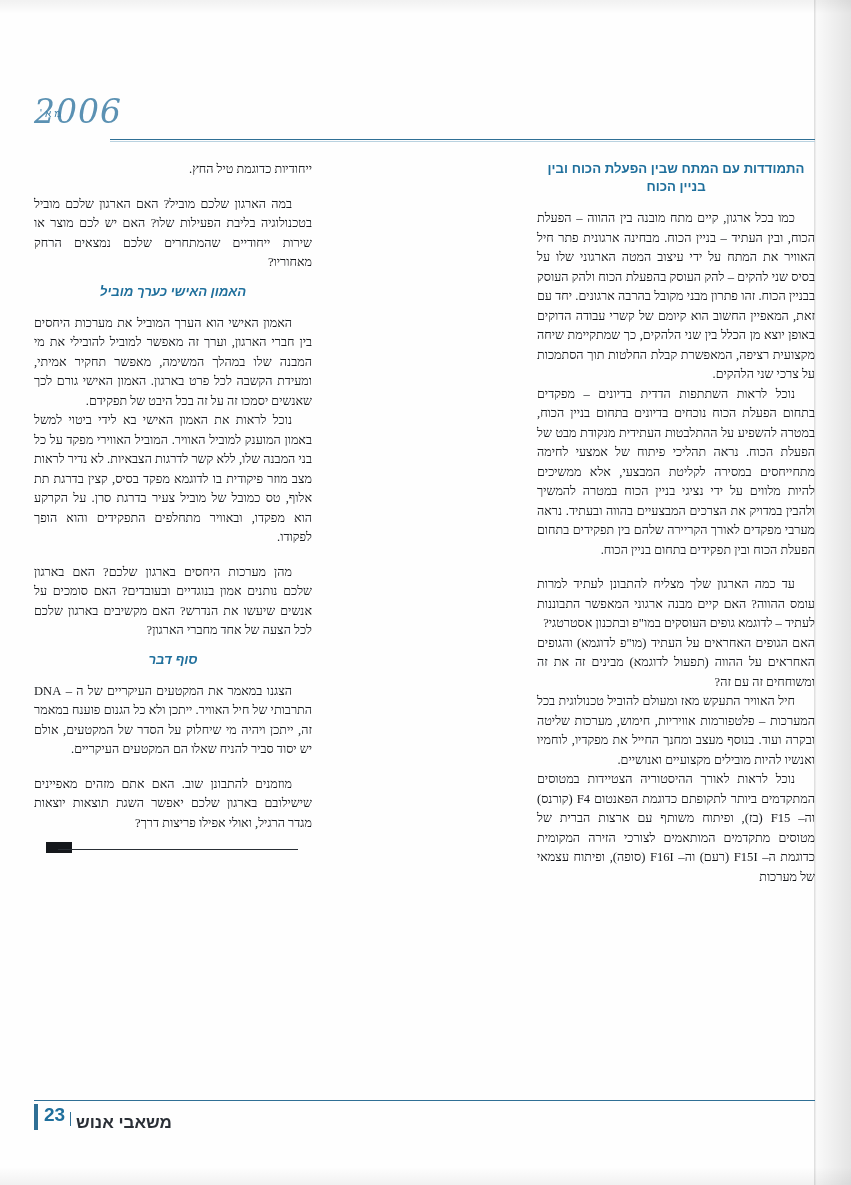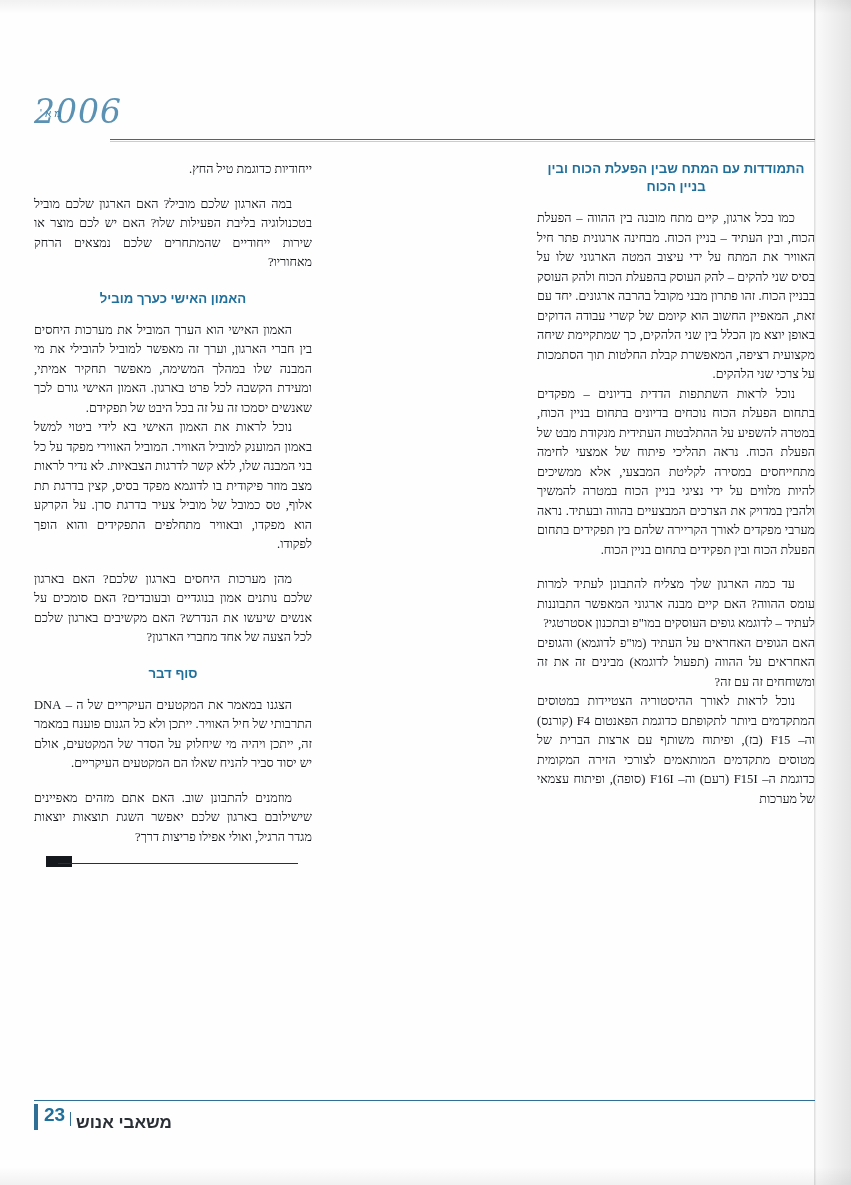--- a/index.html
+++ b/index.html
@@ -110,21 +110,21 @@
   h2.section-head {
     margin: 0 0 13px 0;
     color: #1f6f9c;
     font-family: "Liberation Sans", sans-serif;
     font-weight: bold;
     font-size: 13.2px;
     line-height: 18px;
     direction: rtl;
     text-align: center;
   }
-  h2.section-head.spaced { margin-top: 17px; }
+  h2.section-head.spaced { margin-top: 10px; font-style: italic; }
 
   p.para {
     margin: 0 0 0 0;
     text-indent: 20px;
   }
   p.para.gap { margin-top: 15px; }
   p.para.noindent { text-indent: 0; }
 
   
   .footer-rule {
@@ -214,20 +214,21 @@
   <div class="col col-right">
 
     <h2 class="section-head">התמודדות עם המתח שבין הפעלת הכוח ובין בניין הכוח</h2>
 
     <p class="para">כמו בכל ארגון, קיים מתח מובנה בין ההווה – הפעלת הכוח, ובין העתיד – בניין הכוח. מבחינה ארגונית פתר חיל האוויר את המתח על ידי עיצוב המטה הארגוני שלו על בסיס שני להקים – להק העוסק בהפעלת הכוח ולהק העוסק בבניין הכוח. זהו פתרון מבני מקובל בהרבה ארגונים. יחד עם זאת, המאפיין החשוב הוא קיומם של קשרי עבודה הדוקים באופן יוצא מן הכלל בין שני הלהקים, כך שמתקיימת שיחה מקצועית רציפה, המאפשרת קבלת החלטות תוך הסתמכות על צרכי שני הלהקים.</p>
     <p class="para">נוכל לראות השתתפות הדדית בדיונים – מפקדים בתחום הפעלת הכוח נוכחים בדיונים בתחום בניין הכוח, במטרה להשפיע על ההתלבטות העתידית מנקודת מבט של הפעלת הכוח. נראה תהליכי פיתוח של אמצעי לחימה מתחייחסים במסירה לקליטת המבצעי, אלא ממשיכים להיות מלווים על ידי נציגי בניין הכוח במטרה להמשיך ולהבין במדויק את הצרכים המבצעיים בהווה ובעתיד. נראה מערבי מפקדים לאורך הקריירה שלהם בין תפקידים בתחום הפעלת הכוח ובין תפקידים בתחום בניין הכוח.</p>
     <p class="para gap">עד כמה הארגון שלך מצליח להתבונן לעתיד למרות עומס ההווה? האם קיים מבנה ארגוני המאפשר התבוננות לעתיד – לדוגמא גופים העוסקים במו"פ ובתכנון אסטרטגי?</p>
     <p class="para noindent">האם הגופים האחראים על העתיד (מו"פ לדוגמא) והגופים האחראים על ההווה (תפעול לדוגמא) מבינים זה את זה ומשוחחים זה עם זה?</p>
 
 
+    <p class="para">חיל האוויר התעקש מאז ומעולם להוביל טכנולוגית בכל המערכות – פלטפורמות אוויריות, חימוש, מערכות שליטה ובקרה ועוד. בנוסף מעצב ומחנך החייל את מפקדיו, לוחמיו ואנשיו להיות מובילים מקצועיים ואנושיים.</p>
     <p class="para">נוכל לראות לאורך ההיסטוריה הצטיידות במטוסים המתקדמים ביותר לתקופתם כדוגמת הפאנטום F4 (קורנס) וה– F15 (בז), ופיתוח משותף עם ארצות הברית של מטוסים מתקדמים המותאמים לצורכי הזירה המקומית כדוגמת ה– F15I (רעם) וה– F16I (סופה), ופיתוח עצמאי של מערכות</p>
   </div>
 
   <div class="col col-left">
 
     <p class="para noindent">ייחודיות כדוגמת טיל החץ.</p>
     <p class="para gap">במה הארגון שלכם מוביל? האם הארגון שלכם מוביל בטכנולוגיה בליבת הפעילות שלו? האם יש לכם מוצר או שירות ייחודיים שהמתחרים שלכם נמצאים הרחק מאחוריו?</p>
 
     <h2 class="section-head spaced">האמון האישי כערך מוביל</h2>
 

